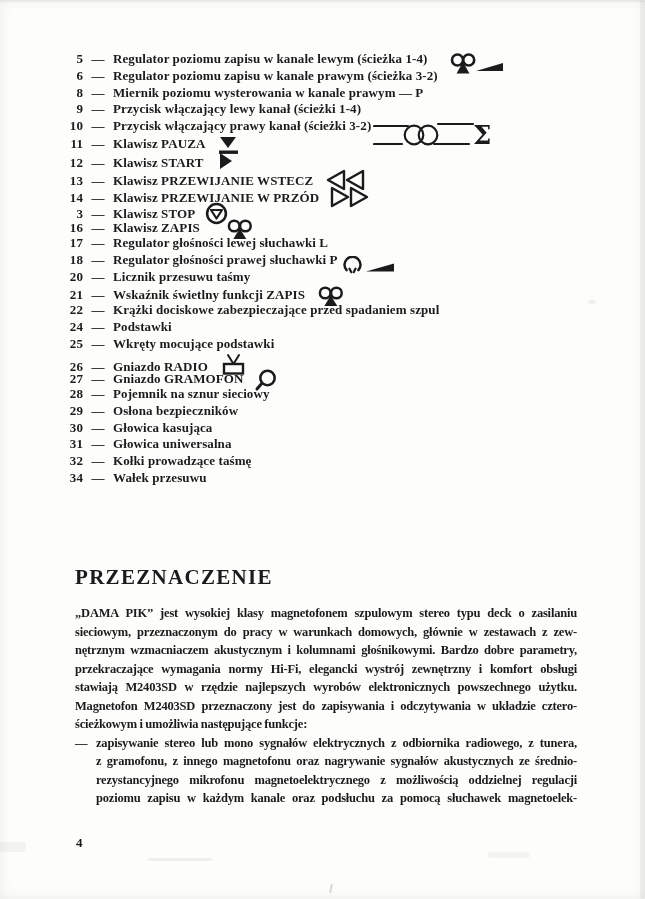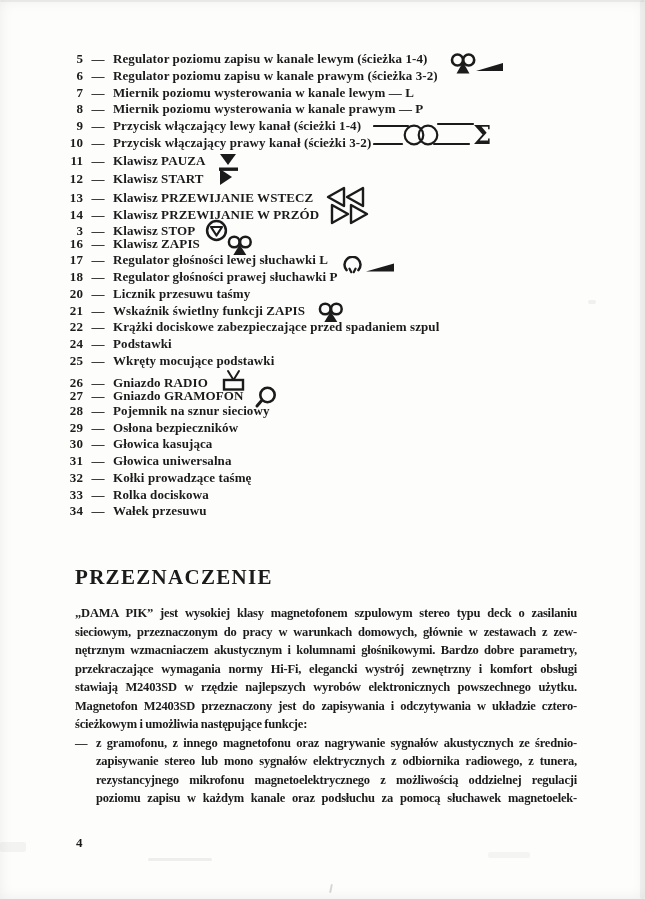--- a/index.html
+++ b/index.html
@@ -51,21 +51,20 @@
   .a6{left:588px;top:300px;width:8px;height:4px;background:rgba(0,0,0,0.05);}
   .a7{left:330px;top:884px;width:2px;height:9px;background:rgba(0,0,0,0.15);transform:rotate(12deg);}
 </style>
 </head>
 <body>
 
 <div class="page" data-name="manual-page">
   <div class="parts-list" data-name="parts-list">
       <div class="row" data-name="list-item"><span class="num" data-name="item-number">5</span><span class="dash" data-name="item-dash">—</span><span class="txt" data-name="item-text">Regulator poziomu zapisu w kanale lewym (ścieżka 1-4)</span></div>
       <div class="row" data-name="list-item"><span class="num" data-name="item-number">6</span><span class="dash" data-name="item-dash">—</span><span class="txt" data-name="item-text">Regulator poziomu zapisu w kanale prawym (ścieżka 3-2)</span></div>
-      <div class="row" data-name="list-item"><span class="num" data-name="item-number">7</span><span class="dash" data-name="item-dash">—</span><span class="txt" data-name="item-text">Miernik poziomu wysterowania w kanale lewym — L</span></div>
       <div class="row" data-name="list-item"><span class="num" data-name="item-number">8</span><span class="dash" data-name="item-dash">—</span><span class="txt" data-name="item-text">Miernik poziomu wysterowania w kanale prawym — P</span></div>
       <div class="row" data-name="list-item"><span class="num" data-name="item-number">9</span><span class="dash" data-name="item-dash">—</span><span class="txt" data-name="item-text">Przycisk włączający lewy kanał (ścieżki 1-4)</span></div>
       <div class="row" data-name="list-item"><span class="num" data-name="item-number">10</span><span class="dash" data-name="item-dash">—</span><span class="txt" data-name="item-text">Przycisk włączający prawy kanał (ścieżki 3-2)</span></div>
       <div class="row" data-name="list-item"><span class="num" data-name="item-number">11</span><span class="dash" data-name="item-dash">—</span><span class="txt" data-name="item-text">Klawisz PAUZA</span><span class="icon" data-name="pause-icon"><svg width="22" height="21" viewBox="0 0 22 21">
     <polygon points="3,2 19,2 11,13" fill="#1b1b1b"></polygon>
             <rect x="2" y="15.5" width="19" height="3.4" fill="#1b1b1b"></rect>
           </svg></span></div>
       <div class="row" data-name="list-item"><span class="num" data-name="item-number">12</span><span class="dash" data-name="item-dash">—</span><span class="txt" data-name="item-text">Klawisz START</span><span class="icon" data-name="play-icon"><svg width="15" height="18" viewBox="0 0 15 18">
             <polygon points="2,1 2,17 14,9" fill="#1b1b1b"></polygon>
           </svg></span></div>
@@ -103,41 +102,40 @@
           </svg></span></div>
       <div class="row" data-name="list-item"><span class="num" data-name="item-number">27</span><span class="dash" data-name="item-dash">—</span><span class="txt" data-name="item-text">Gniazdo GRAMOFON</span><span class="icon" data-name="gramophone-socket-icon"><svg width="23" height="23" viewBox="0 0 23 23">
     <circle cx="13.5" cy="9" r="7.2" stroke="#1b1b1b" fill="none" stroke-linecap="round" stroke-width="2.6"></circle>
     <path d="M7.9,14.3 L3,20" stroke="#1b1b1b" fill="none" stroke-linecap="round" stroke-width="3"></path>
           </svg></span></div>
       <div class="row" data-name="list-item"><span class="num" data-name="item-number">28</span><span class="dash" data-name="item-dash">—</span><span class="txt" data-name="item-text">Pojemnik na sznur sieciowy</span></div>
       <div class="row" data-name="list-item"><span class="num" data-name="item-number">29</span><span class="dash" data-name="item-dash">—</span><span class="txt" data-name="item-text">Osłona bezpieczników</span></div>
       <div class="row" data-name="list-item"><span class="num" data-name="item-number">30</span><span class="dash" data-name="item-dash">—</span><span class="txt" data-name="item-text">Głowica kasująca</span></div>
       <div class="row" data-name="list-item"><span class="num" data-name="item-number">31</span><span class="dash" data-name="item-dash">—</span><span class="txt" data-name="item-text">Głowica uniwersalna</span></div>
       <div class="row" data-name="list-item"><span class="num" data-name="item-number">32</span><span class="dash" data-name="item-dash">—</span><span class="txt" data-name="item-text">Kołki prowadzące taśmę</span></div>
-      <div class="row" data-name="list-item"><span class="num" data-name="item-number">33</span><span class="dash" data-name="item-dash">—</span><span class="txt" data-name="item-text">Rolka dociskowa</span></div>
       <div class="row" data-name="list-item"><span class="num" data-name="item-number">34</span><span class="dash" data-name="item-dash">—</span><span class="txt" data-name="item-text">Wałek przesuwu</span></div>
     </div>
 
   <div class="section-heading" data-name="section-heading">PRZEZNACZENIE</div>
 
   <div class="body-text" data-name="body-text">
     <div data-name="intro-paragraph">
         <div class="pline" data-name="paragraph-line">„DAMA PIK” jest wysokiej klasy magnetofonem szpulowym stereo typu deck o zasilaniu</div>
         <div class="pline" data-name="paragraph-line">sieciowym, przeznaczonym do pracy w warunkach domowych, głównie w zestawach z zew-</div>
         <div class="pline" data-name="paragraph-line">nętrznym wzmacniaczem akustycznym i kolumnami głośnikowymi. Bardzo dobre parametry,</div>
         <div class="pline" data-name="paragraph-line">przekraczające wymagania normy Hi-Fi, elegancki wystrój zewnętrzny i komfort obsługi</div>
         <div class="pline" data-name="paragraph-line">stawiają M2403SD w rzędzie najlepszych wyrobów elektronicznych powszechnego użytku.</div>
         <div class="pline" data-name="paragraph-line">Magnetofon M2403SD przeznaczony jest do zapisywania i odczytywania w układzie cztero-</div>
         <div class="pline pl-last" data-name="paragraph-line">ścieżkowym i umożliwia następujące funkcje:</div>
       </div>
     <div class="bullet" data-name="bullet-paragraph">
       <span class="bullet-marker" data-name="bullet-marker">—</span>
       <div data-name="bullet-lines">
+          <div class="pline" data-name="paragraph-line">zapisywanie stereo lub mono sygnałów elektrycznych z odbiornika radiowego, z tunera,</div>
           <div class="pline" data-name="paragraph-line">z gramofonu, z innego magnetofonu oraz nagrywanie sygnałów akustycznych ze średnio-</div>
-          <div class="pline" data-name="paragraph-line">zapisywanie stereo lub mono sygnałów elektrycznych z odbiornika radiowego, z tunera,</div>
           <div class="pline" data-name="paragraph-line">rezystancyjnego mikrofonu magnetoelektrycznego z możliwością oddzielnej regulacji</div>
           <div class="pline" data-name="paragraph-line">poziomu zapisu w każdym kanale oraz podsłuchu za pomocą słuchawek magnetoelek-</div>
         </div>
     </div>
   </div>
 
   <div class="page-number" data-name="page-number">4</div>
 
   <div class="artifact a1" data-name="scan-artifact"></div>
   <div class="artifact a2" data-name="scan-artifact"></div>

